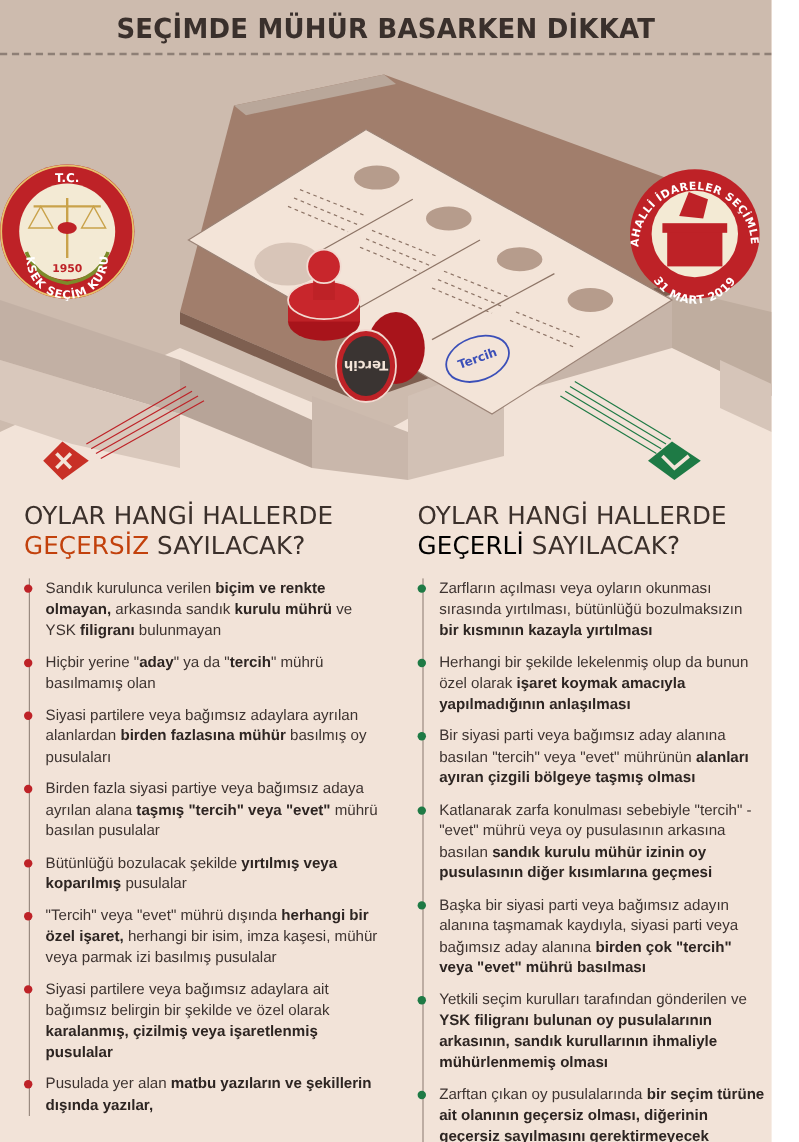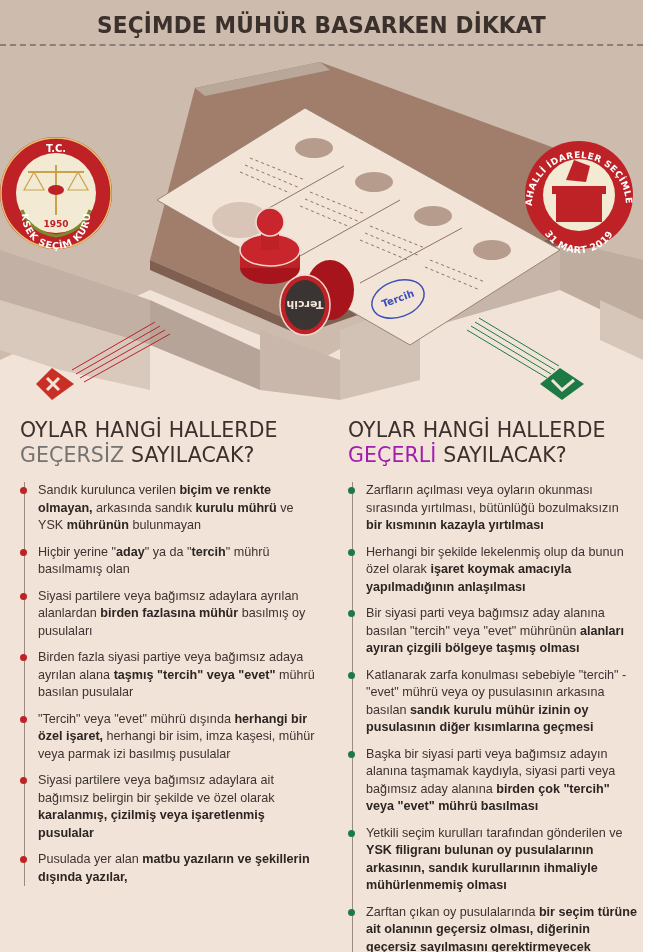--- a/index.html
+++ b/index.html
@@ -8,22 +8,22 @@
   .page { position:absolute; left:0; top:0; width:643px; height:952px; background:#f2e3d8; overflow:hidden; }
   .hero { position:absolute; left:0; top:0; width:643px; height:400px; }
   .title { position:absolute; left:0; top:12px; width:643px; text-align:center; font-family:"DejaVu Sans", sans-serif;
            font-weight:bold; font-size:23px; color:#3a302c; letter-spacing:0.2px; transform:scaleX(0.94); }
   .dash { position:absolute; left:0; top:44px; width:643px; border-top:2px dashed #8e7f76; }
   .col { position:absolute; top:418px; }
   .col.left { left:20px; width:300px; }
   .col.right { left:348px; width:290px; }
   .heading { font-family:"DejaVu Sans", sans-serif; font-weight:normal; font-size:20.5px; line-height:25px; color:#3b302b;
              letter-spacing:0.1px; }
-  .heading .hl-red { color:#737373; }
-  .heading .hl-green { color:#a21caf; }
+  .heading .hl-red { color:#c2410c; }
+  .heading .hl-green { color:#000000; }
   .list { position:relative; margin-top:14px; padding-left:13px; border-left:1.5px solid #9a8a80; margin-left:4px; }
   .item { position:relative; font-size:12.6px; line-height:17.5px; color:#3d3330; margin-bottom:9px; padding-left:0; }
   .item b { font-weight:bold; color:#2d2522; }
   .dot { position:absolute; left:-18px; top:5px; width:7px; height:7px; border-radius:50%; }
   .dot.red { background:#be2227; }
   .dot.green { background:#1e7a45; }
   svg text { font-family:"DejaVu Sans", sans-serif; font-weight:bold; }
 </style>
 </head>
 <body>
@@ -158,24 +158,25 @@
     <div class="title">SEÇİMDE MÜHÜR BASARKEN DİKKAT</div>
     <div class="dash"></div>
   </div>
 
   <div class="col left">
     <div class="heading">
       <div>OYLAR HANGİ HALLERDE</div>
       <div><span class="hl-red">GEÇERSİZ</span><span> SAYILACAK?</span></div>
     </div>
     <div class="list" id="invalid-list">
-        <div class="item"><span class="dot red"></span><span>Sandık kurulunca verilen </span><b>biçim ve renkte olmayan,</b><span> arkasında sandık </span><b>kurulu mührü</b><span> ve YSK </span><b>mührünün</b><span> bulunmayan</span></div>
+        <div class="item"><span class="dot red"></span><span>Sandık kurulunca verilen </span><b>biçim ve renkte olmayan,</b><span> arkasında sandık </span><b>kurulu mührü</b><span> ve YSK </span><b>filigranı</b><span> bulunmayan</span></div>
         <div class="item"><span class="dot red"></span><span>Hiçbir yerine "</span><b>aday</b><span>" ya da "</span><b>tercih</b><span>" mührü basılmamış olan</span></div>
         <div class="item"><span class="dot red"></span><span>Siyasi partilere veya bağımsız adaylara ayrılan alanlardan </span><b>birden fazlasına mühür</b><span> basılmış oy pusulaları</span></div>
         <div class="item"><span class="dot red"></span><span>Birden fazla siyasi partiye veya bağımsız adaya ayrılan alana </span><b>taşmış "tercih" veya "evet"</b><span> mührü basılan pusulalar</span></div>
+        <div class="item"><span class="dot red"></span><span>Bütünlüğü bozulacak şekilde </span><b>yırtılmış veya koparılmış</b><span> pusulalar</span></div>
         <div class="item"><span class="dot red"></span><span>"Tercih" veya "evet" mührü dışında </span><b>herhangi bir özel işaret,</b><span> herhangi bir isim, imza kaşesi, mühür veya parmak izi basılmış pusulalar</span></div>
         <div class="item"><span class="dot red"></span><span>Siyasi partilere veya bağımsız adaylara ait bağımsız belirgin bir şekilde ve özel olarak </span><b>karalanmış, çizilmiş veya işaretlenmiş pusulalar</b></div>
         <div class="item"><span class="dot red"></span><span>Pusulada yer alan </span><b>matbu yazıların ve şekillerin dışında yazılar,</b></div>
       </div>
   </div>
 
   <div class="col right">
     <div class="heading">
       <div>OYLAR HANGİ HALLERDE</div>
       <div><span class="hl-green">GEÇERLİ</span><span> SAYILACAK?</span></div>

